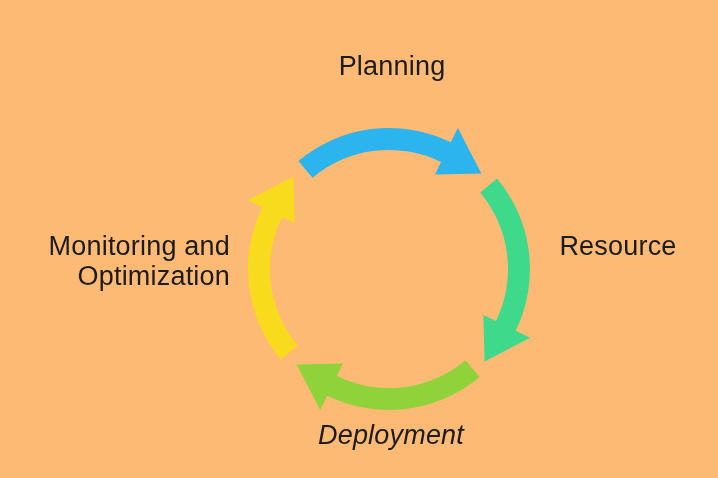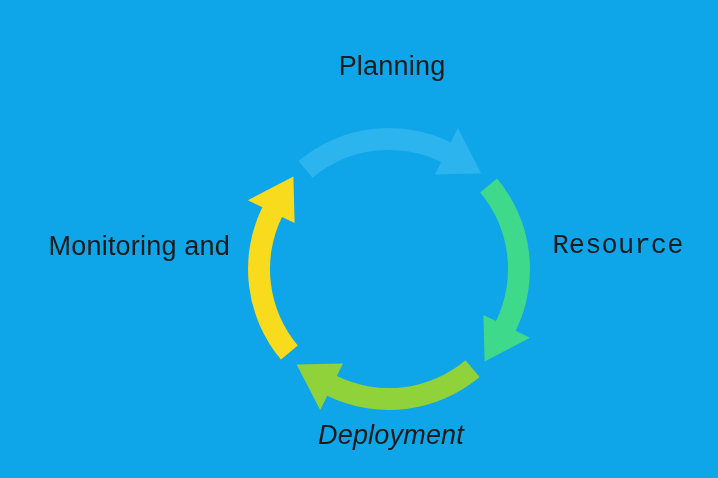--- a/index.html
+++ b/index.html
@@ -3,21 +3,21 @@
 <meta charset="utf-8">
 <style>
   html, body {
     margin: 0;
     padding: 0;
   }
   .canvas {
     position: relative;
     width: 718px;
     height: 478px;
-    background: #0ea5e9;
+    background: #fdba74;
     overflow: hidden;
     font-family: "Liberation Sans", sans-serif;
   }
   .diagram-svg {
     position: absolute;
     left: 0;
     top: 0;
   }
   .step-label {
     position: absolute;
@@ -32,21 +32,20 @@
     left: 392px;
     top: 51px;
     transform: translateX(-50%);
     text-align: center;
   }
   .label-right {
     left: 618px;
     top: 231px;
     transform: translateX(-50%);
     text-align: center;
-    font-family: Liberation Mono, monospace;
   }
   .label-bottom {
     left: 391px;
     top: 420px;
     transform: translateX(-50%);
     text-align: center;
     font-style: italic;
   }
   .label-left {
     right: 488px;
@@ -74,15 +73,16 @@
   <div class="step-label label-right">
     <div>Resource</div>
   </div>
 
   <div class="step-label label-bottom">
     <div>Deployment</div>
   </div>
 
   <div class="step-label label-left">
     <div>Monitoring and</div>
+    <div>Optimization</div>
   </div>
 
 </div>
 
 </body></html>

